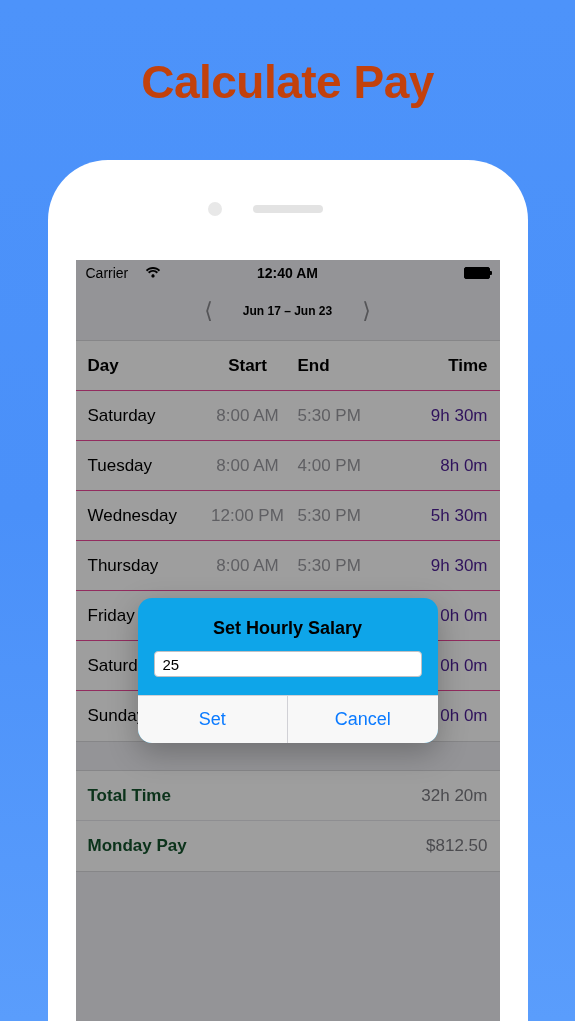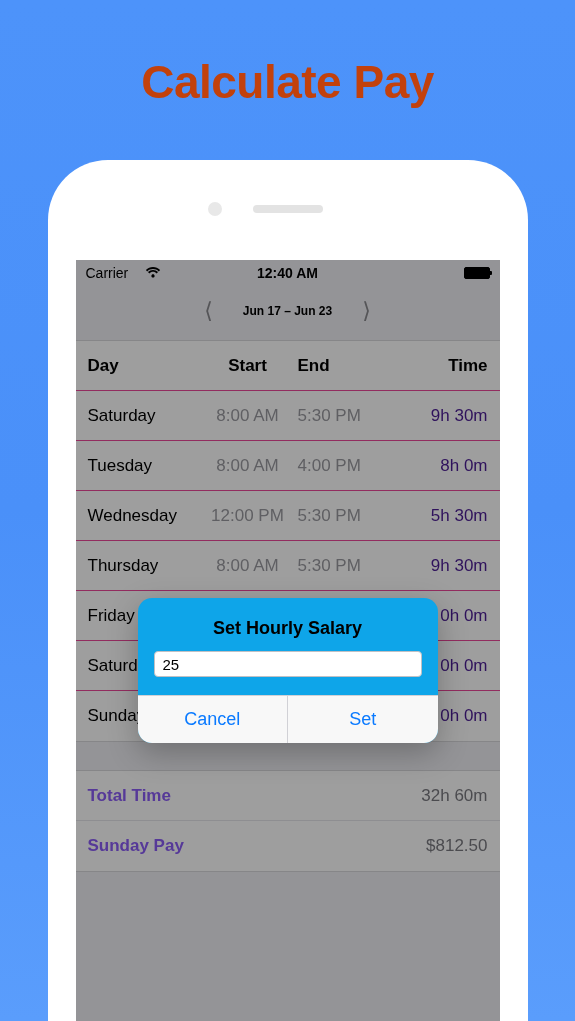--- a/index.html
+++ b/index.html
@@ -126,21 +126,21 @@
     background: #fff;
     border-top: 1px solid #d8d8dc;
     border-bottom: 1px solid #d8d8dc;
   }
   .srow {
     display: flex; justify-content: space-between; align-items: center;
     min-height: 50px; padding: 0 12px; font-size: 17px;
     border-bottom: 1px solid #e5e5ea;
   }
   .srow:last-child { border-bottom: none; }
-  .srow .k { font-weight: 700; color: #8b5cf6;}
+  .srow .k { font-weight: 700; color: #14532d;}
   .srow .v { color: #7a7a80; }
   .toolbar {
     position: absolute;
     left: 0; right: 0; bottom: 0;
     display: flex; justify-content: space-between;
     padding: 14px 18px 16px;
     background: #f7f7f9cc;
     border-top: 1px solid #d8d8dc;
     font-size: 18px;
     color: #2d6fe8;
@@ -271,41 +271,41 @@
         <span class="c3"></span>
         <span class="c4">0h 0m</span>
       </div>
     </div>
 
     <div class="gap"></div>
 
     <div class="sum">
       <div class="srow">
         <span class="k">Total Time</span>
-        <span class="v">32h 60m</span>
+        <span class="v">32h 20m</span>
       </div>
       <div class="srow">
-        <span class="k">Sunday Pay</span>
+        <span class="k">Monday Pay</span>
         <span class="v">$812.50</span>
       </div>
     </div>
 
     <div class="toolbar">
       
       
       
     </div>
 
     <div class="dim"></div>
 
     <div class="alert">
       <div class="alert-title">Set Hourly Salary</div>
       <div class="alert-input-wrap">
         <input type="text" value="25" style="">
       </div>
       <div class="alert-btns">
+        <div class="alert-btn">Set</div>
         <div class="alert-btn">Cancel</div>
-        <div class="alert-btn">Set</div>
       </div>
     </div>
 
   </div>
 </div>
 
 </body></html>

